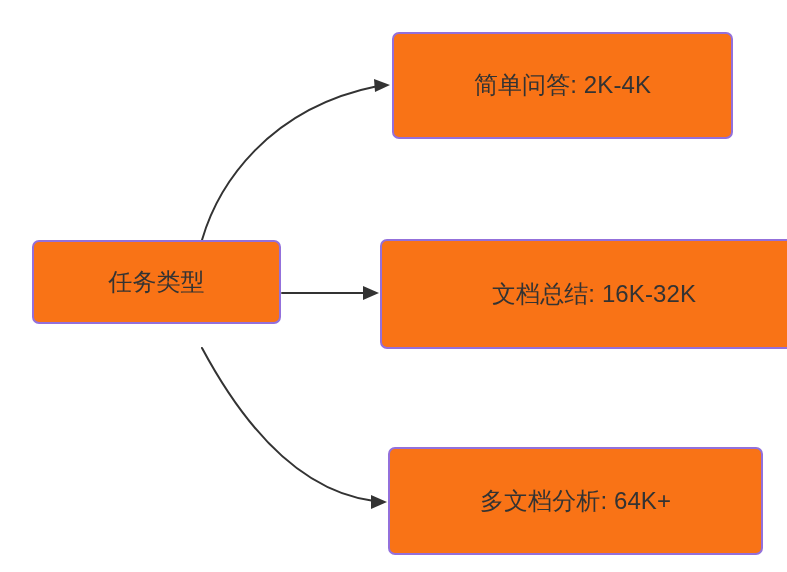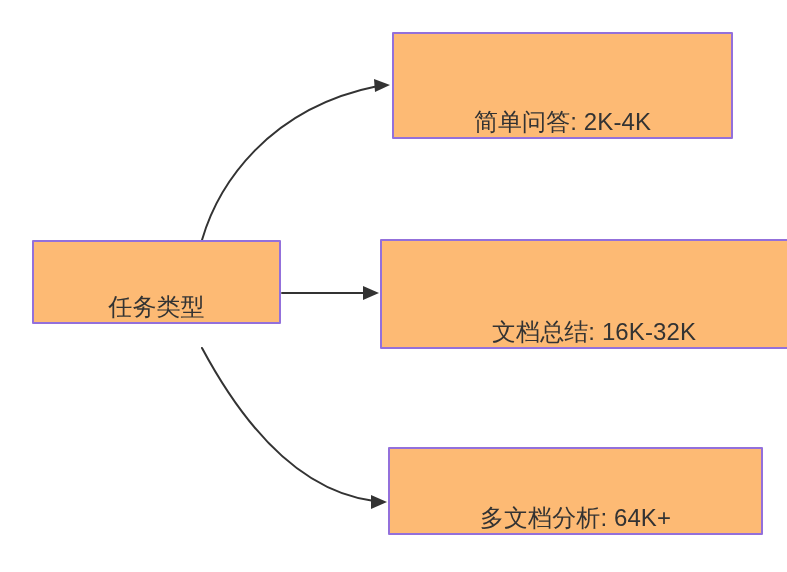--- a/index.html
+++ b/index.html
@@ -23,41 +23,41 @@
     left: 0;
     top: 0;
     width: 787px;
     height: 572px;
     pointer-events: none;
   }
   .node {
     position: absolute;
     box-sizing: border-box;
     display: flex;
-    align-items: flex-end;
+    align-items: center;
     justify-content: center;
-    background: #fdba74;
+    background: #f97316;
     border: 2.5px solid #9370DB;
-    border-radius: 1px;
+    border-radius: 7px;
     z-index: 2;
   }
   .node-label {
     font-size: 24px;
     font-weight: 400;
     color: #333333;
     line-height: 1.2;
     letter-spacing: 0.1px;
     white-space: nowrap;
     text-align: center;
   }
   
   .node-source   { left: 32px;  top: 240px; width: 249px; height: 84px; }
   .node-target-0 { left: 392px; top: 32px;  width: 341px; height: 107px; }
   .node-target-1 { left: 380px; top: 239px; width: 428px; height: 110px; }
-  .node-target-2 { left: 388px; top: 447px; width: 375px; height: 88px; }
+  .node-target-2 { left: 388px; top: 447px; width: 375px; height: 108px; }
   .edge-path {
     fill: none;
     stroke: #333333;
     stroke-width: 2;
     stroke-linecap: round;
   }
   .edge-head {
     fill: #333333;
     stroke: none;
   }

